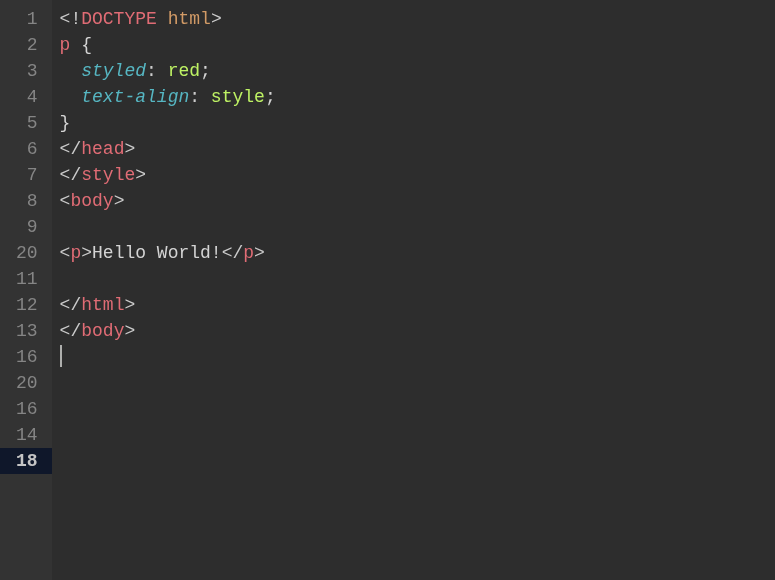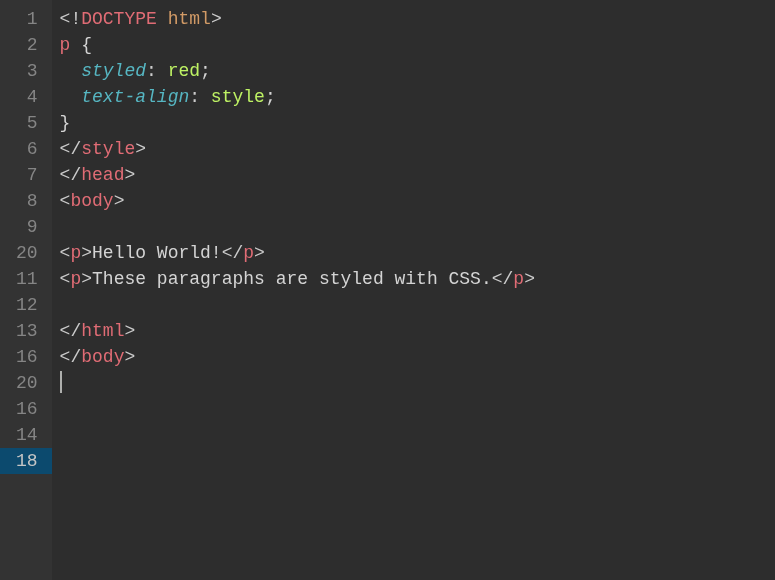--- a/index.html
+++ b/index.html
@@ -39,24 +39,25 @@
     .doctype-kw { color: #e06c75; }
     .html-word { color: #d19a66; }
     .tag { color: #e06c75; }
     .css-selector { color: #e06c75; }
     .css-brace { color: #d4d4d4; }
     .css-prop { color: #56b6c2; font-style: italic; }
     .css-colon { color: #cccccc; }
     .css-val { color: #bef264; }
     .text { color: #d4d4d4; }
     .active-line-gutter {
-      background: #0c4a6e;
+      background: #0f172a;
       color: #c5c5c5;
       margin: 0 -14px 0 -8px;
       padding: 0 14px 0 16px;
+      font-weight: bold;
     }
     .cursor-line {
       position: relative;
     }
     .cursor {
       display: inline-block;
       width: 2px;
       height: 22px;
       background: #aeafad;
       vertical-align: middle;
@@ -87,23 +88,22 @@
   <div class="line">14</div>
   <div class="line active-line-gutter">18</div>
 </div>
 
 <div class="code">
   <div class="line"><span class="bracket">&lt;!</span><span class="doctype-kw">DOCTYPE</span><span class="text"> </span><span class="html-word">html</span><span class="bracket">&gt;</span></div>
   <div class="line"><span class="css-selector">p </span><span class="css-brace">{</span></div>
   <div class="line"><span class="text">  </span><span class="css-prop">styled</span><span class="css-colon">: </span><span class="css-val">red</span><span class="text">;</span></div>
   <div class="line"><span class="text">  </span><span class="css-prop">text-align</span><span class="css-colon">: </span><span class="css-val">style</span><span class="text">;</span></div>
   <div class="line"><span class="css-brace">}</span></div>
+  <div class="line"><span class="bracket">&lt;</span><span class="bracket">/</span><span class="tag">head</span><span class="bracket">&gt;</span></div>
   <div class="line"><span class="bracket">&lt;</span><span class="bracket">/</span><span class="tag">style</span><span class="bracket">&gt;</span></div>
-  <div class="line"><span class="bracket">&lt;</span><span class="bracket">/</span><span class="tag">head</span><span class="bracket">&gt;</span></div>
   <div class="line"><span class="bracket">&lt;</span><span class="tag">body</span><span class="bracket">&gt;</span></div>
   <div class="line"></div>
   <div class="line"><span class="bracket">&lt;</span><span class="tag">p</span><span class="bracket">&gt;</span><span class="text">Hello World!</span><span class="bracket">&lt;</span><span class="bracket">/</span><span class="tag">p</span><span class="bracket">&gt;</span></div>
-  <div class="line"><span class="bracket">&lt;</span><span class="tag">p</span><span class="bracket">&gt;</span><span class="text">These paragraphs are styled with CSS.</span><span class="bracket">&lt;</span><span class="bracket">/</span><span class="tag">p</span><span class="bracket">&gt;</span></div>
   <div class="line"></div>
   <div class="line"><span class="bracket">&lt;</span><span class="bracket">/</span><span class="tag">html</span><span class="bracket">&gt;</span></div>
   <div class="line"><span class="bracket">&lt;</span><span class="bracket">/</span><span class="tag">body</span><span class="bracket">&gt;</span></div>
   <div class="line cursor-line"><span class="cursor"></span></div>
 </div>
 
 </body></html>

